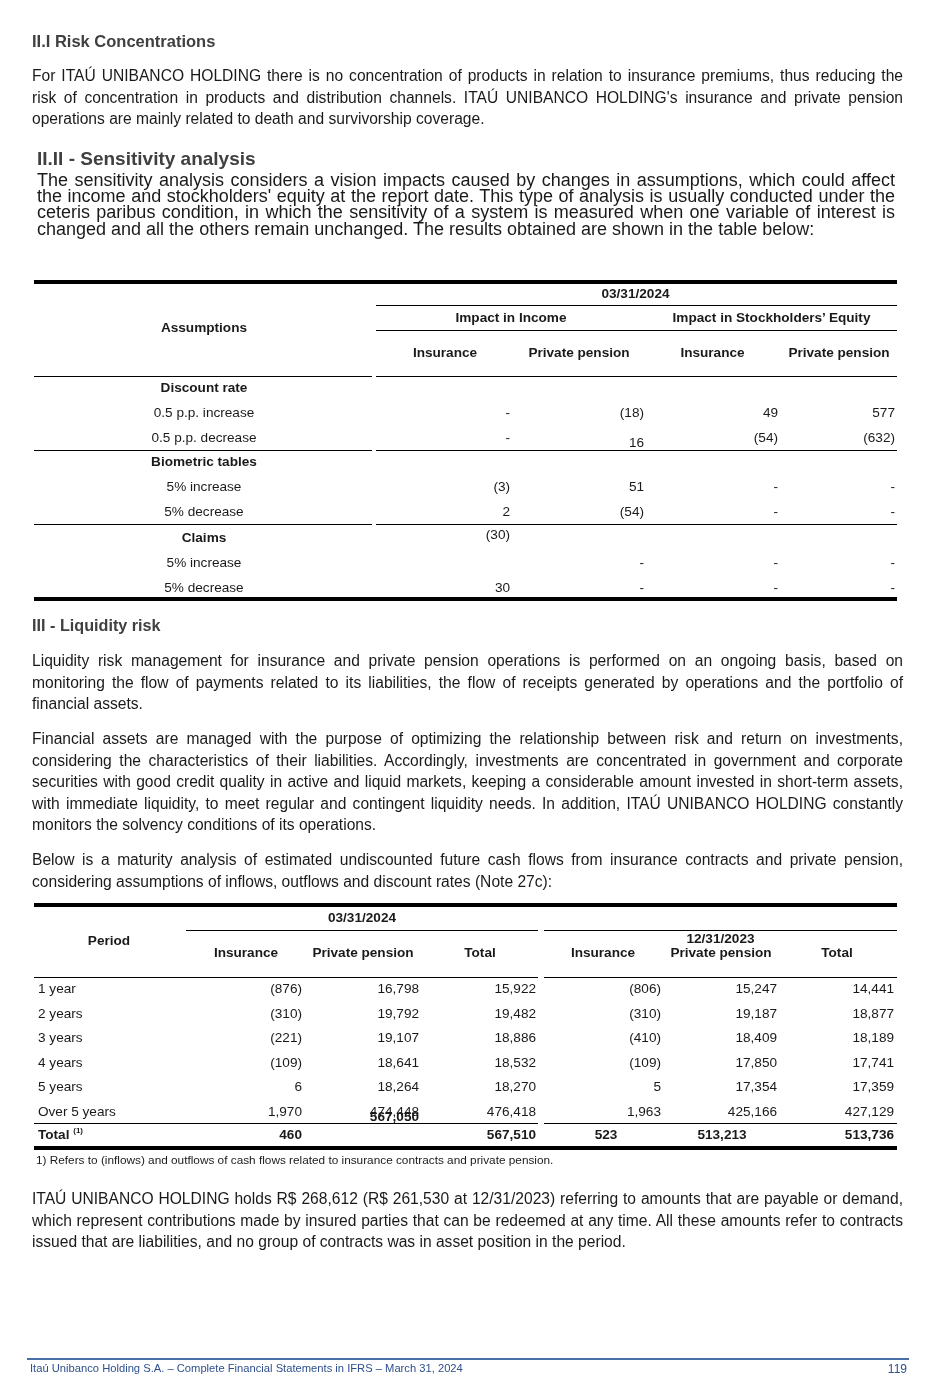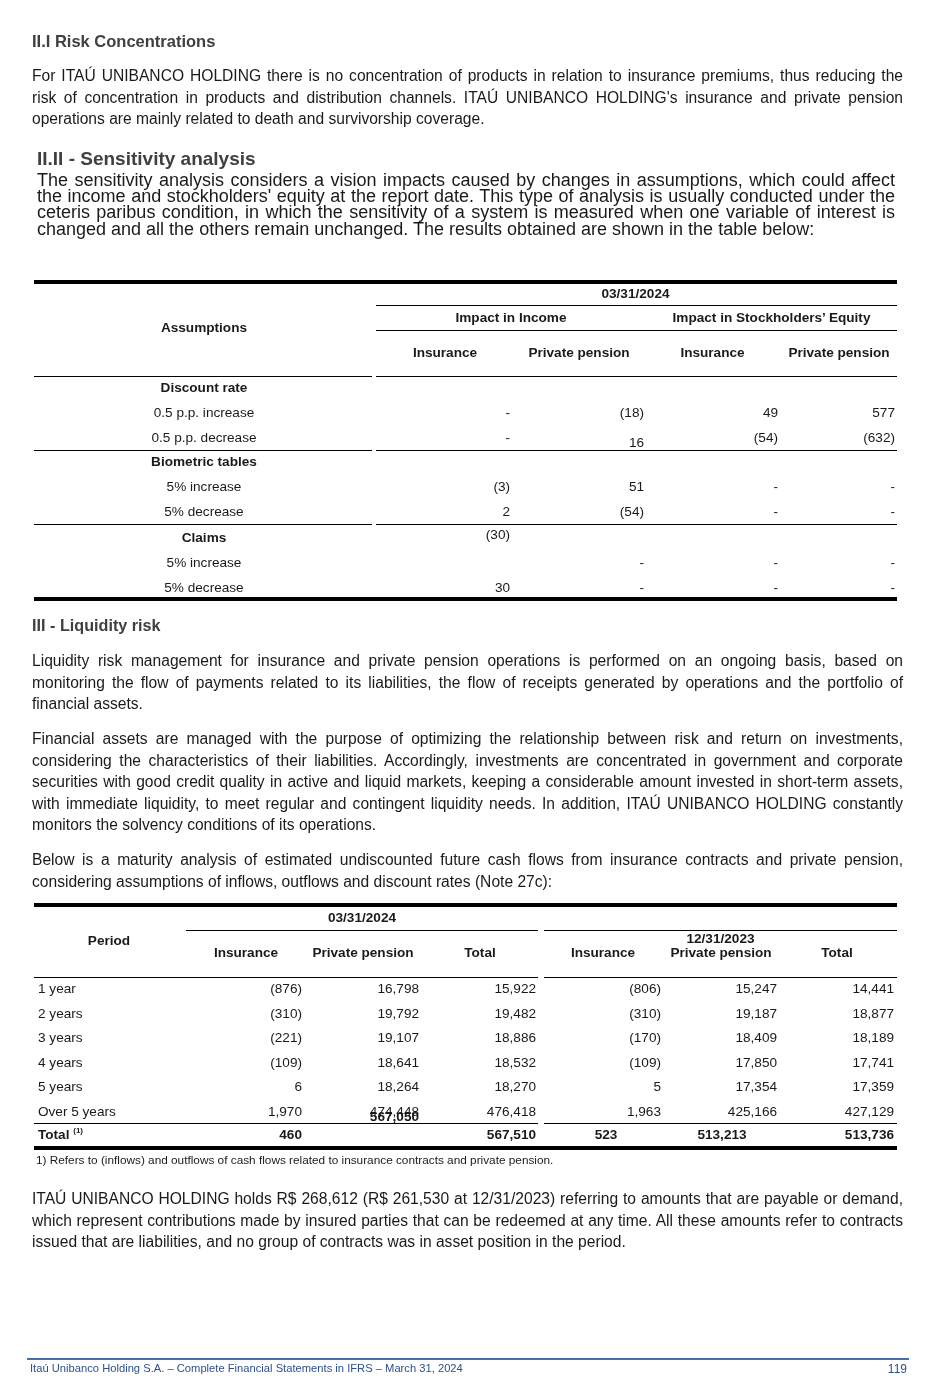--- a/index.html
+++ b/index.html
@@ -119,21 +119,21 @@
       <div class="cell r" style="left: 192px; top: 1005.5px; width: 110px;">(310)</div>
       <div class="cell r" style="left: 309px; top: 1005.5px; width: 110px;">19,792</div>
       <div class="cell r" style="left: 426px; top: 1005.5px; width: 110px;">19,482</div>
       <div class="cell r" style="left: 551px; top: 1005.5px; width: 110px;">(310)</div>
       <div class="cell r" style="left: 667px; top: 1005.5px; width: 110px;">19,187</div>
       <div class="cell r" style="left: 784px; top: 1005.5px; width: 110px;">18,877</div>
       <div class="cell" style="left: 38px; top: 1030px;">3 years</div>
       <div class="cell r" style="left: 192px; top: 1030px; width: 110px;">(221)</div>
       <div class="cell r" style="left: 309px; top: 1030px; width: 110px;">19,107</div>
       <div class="cell r" style="left: 426px; top: 1030px; width: 110px;">18,886</div>
-      <div class="cell r" style="left: 551px; top: 1030px; width: 110px;">(170)</div>
+      <div class="cell r" style="left: 551px; top: 1030px; width: 110px;">(410)</div>
       <div class="cell r" style="left: 667px; top: 1030px; width: 110px;">18,409</div>
       <div class="cell r" style="left: 784px; top: 1030px; width: 110px;">18,189</div>
       <div class="cell" style="left: 38px; top: 1054.5px;">4 years</div>
       <div class="cell r" style="left: 192px; top: 1054.5px; width: 110px;">(109)</div>
       <div class="cell r" style="left: 309px; top: 1054.5px; width: 110px;">18,641</div>
       <div class="cell r" style="left: 426px; top: 1054.5px; width: 110px;">18,532</div>
       <div class="cell r" style="left: 551px; top: 1054.5px; width: 110px;">(109)</div>
       <div class="cell r" style="left: 667px; top: 1054.5px; width: 110px;">17,850</div>
       <div class="cell r" style="left: 784px; top: 1054.5px; width: 110px;">17,741</div>
       <div class="cell" style="left: 38px; top: 1079px;">5 years</div>

